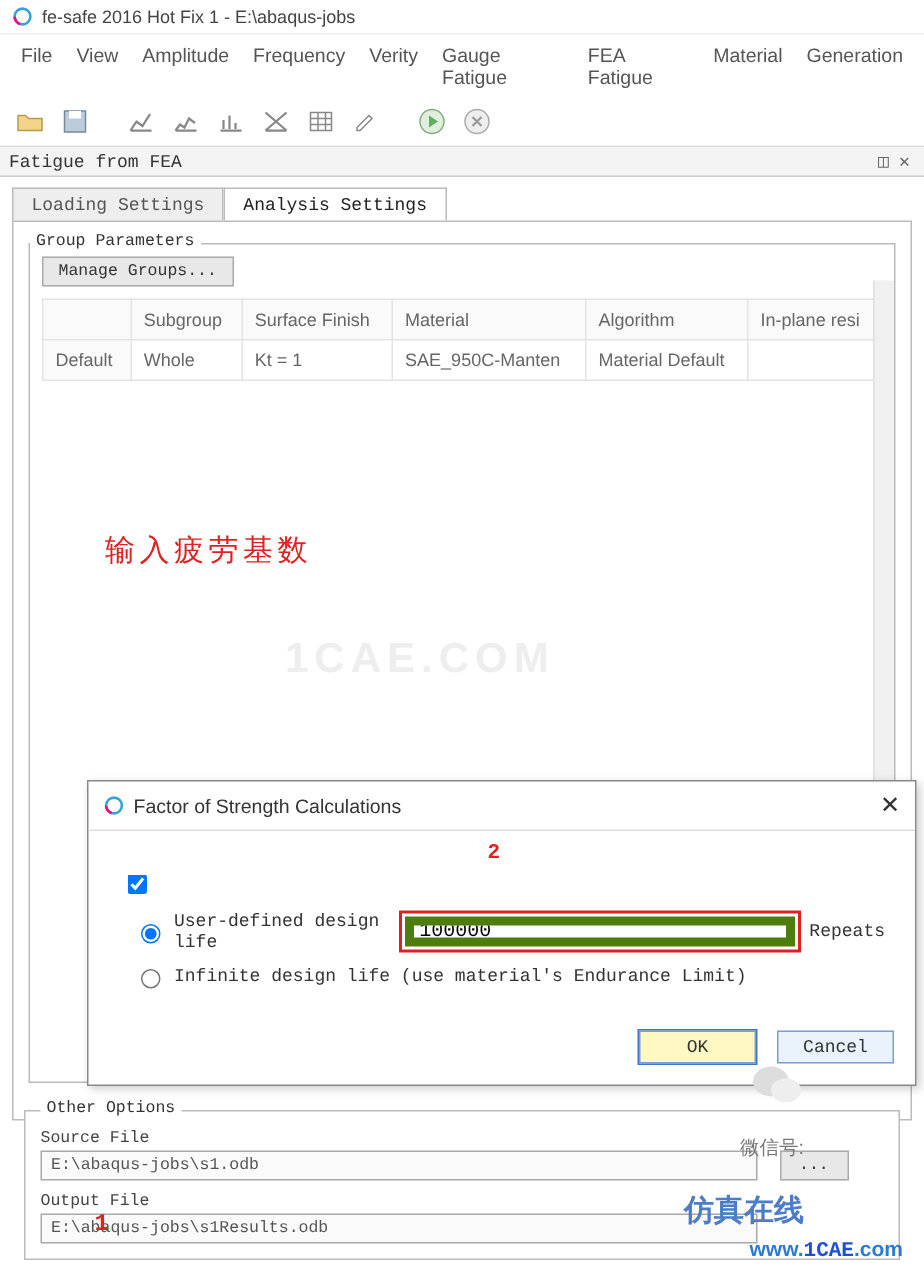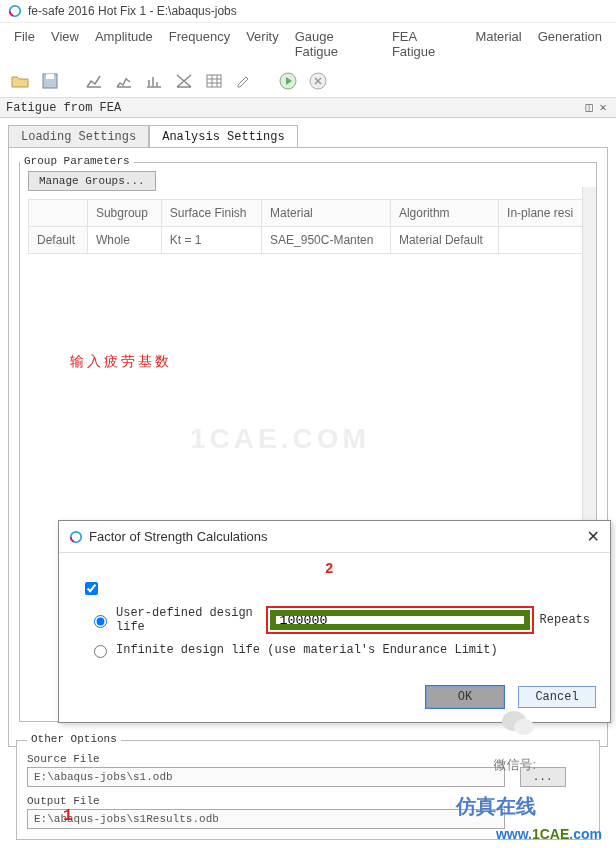--- a/index.html
+++ b/index.html
@@ -125,21 +125,21 @@
     text-align: left;
     font-weight: normal;
     color: #666;
     background: #fff;
   }
   .grid th { background: #fafafa; }
   .grid td.rowhdr { background: #fafafa; }
   .red-annot {
     position: absolute;
     color: #d22;
-    font-size: 14px;
+    font-size: 20px;
     font-weight: 500;
     letter-spacing: 3px;
   }
   .watermark {
     position: absolute;
     color: #eee;
     font-size: 28px;
     font-weight: bold;
     letter-spacing: 4px;
   }
@@ -195,21 +195,21 @@
     width: 78px;
     padding: 3px 0;
     text-align: center;
     border: 1px solid #7a9ecf;
     background: #eaf2fb;
     font-size: 12px;
     cursor: pointer;
   }
   .dlg-btn.default {
     outline: 1px solid #3b78c8;
-    background: #a3a3a3;
+    background: #fef9c3;
   }
   .other-options {
     position: absolute;
     left: 16px;
     top: 740px;
     width: 584px;
     border: 1px solid #bbb;
     padding: 8px 10px 10px 10px;
     font-family: "Courier New", monospace;
     font-size: 11px;
@@ -241,21 +241,21 @@
     padding: 0 4px;
   }
   .footer-brand {
     position: absolute;
     right: 14px;
     bottom: 6px;
     font-size: 14px;
     font-weight: bold;
   }
   .footer-brand .w { color: #2a7bd6; }
-  .footer-brand .r { color: #4d7c0f; }
+  .footer-brand .r { color: #1d4ed8; font-family: Liberation Mono, monospace; }
   .wechat-bubble {
     position: absolute;
     right: 80px;
     bottom: 28px;
     display: flex;
     align-items: flex-end;
     gap: 19px;
     font-size: 13px;
     color: #777;
     flex-direction: column;

